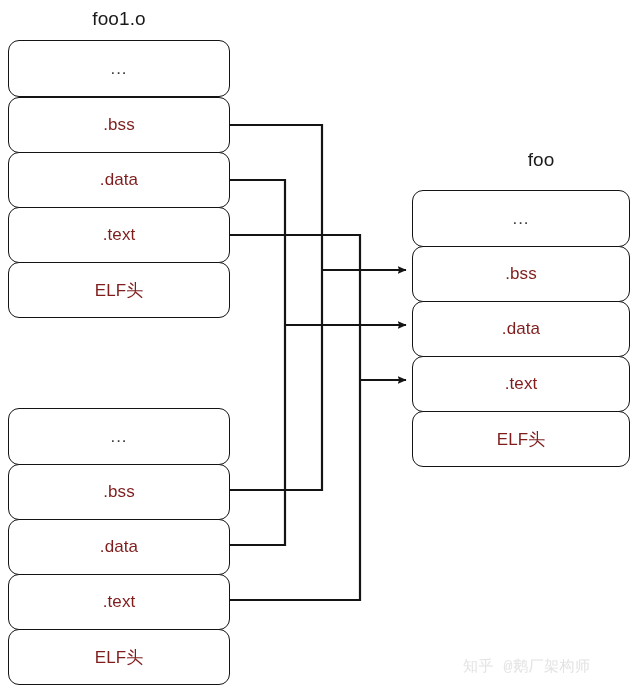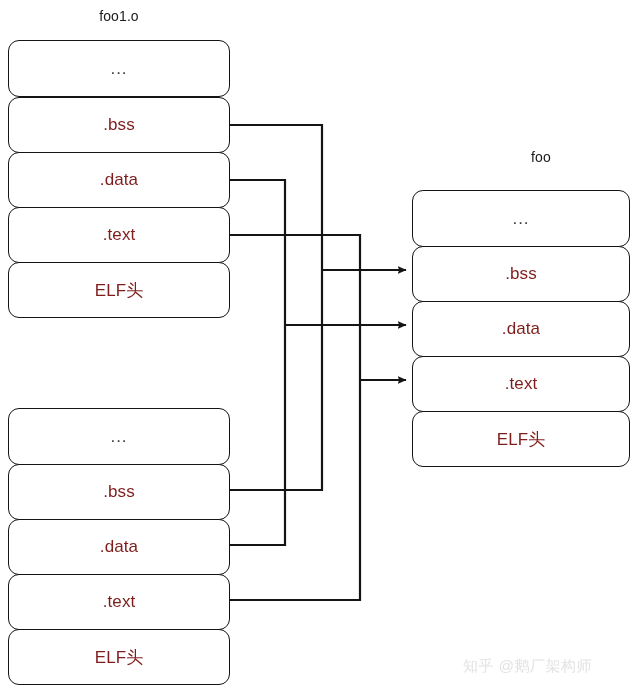--- a/index.html
+++ b/index.html
@@ -12,21 +12,21 @@
   }
   #canvas {
     position: relative;
     width: 639px;
     height: 694px;
     background: #ffffff;
     overflow: hidden;
   }
   .panel-title {
     position: absolute;
-    font-size: 14px;
+    font-size: 19px;
     color: #1a1a1a;
     text-align: center;
     white-space: nowrap;
     letter-spacing: 0.1px;
   }
   .seg-box {
     position: absolute;
     box-sizing: border-box;
     border: 1.7px solid #141414;
     border-radius: 11px;
@@ -50,20 +50,21 @@
     width: 639px;
     height: 694px;
     pointer-events: none;
   }
   .watermark {
     position: absolute;
     font-size: 15px;
     color: #e3e3e3;
     white-space: nowrap;
     letter-spacing: 0.5px;
+    font-family: Liberation Mono, monospace;
   }
 </style>
 </head>
 <body>
 
 <div id="canvas">
 
   <svg id="wiring" viewBox="0 0 639 694" xmlns="http://www.w3.org/2000/svg">
     <defs>
       <marker id="arrowhead" markerWidth="9" markerHeight="8" refX="8.4" refY="4" orient="auto" markerUnits="userSpaceOnUse">

